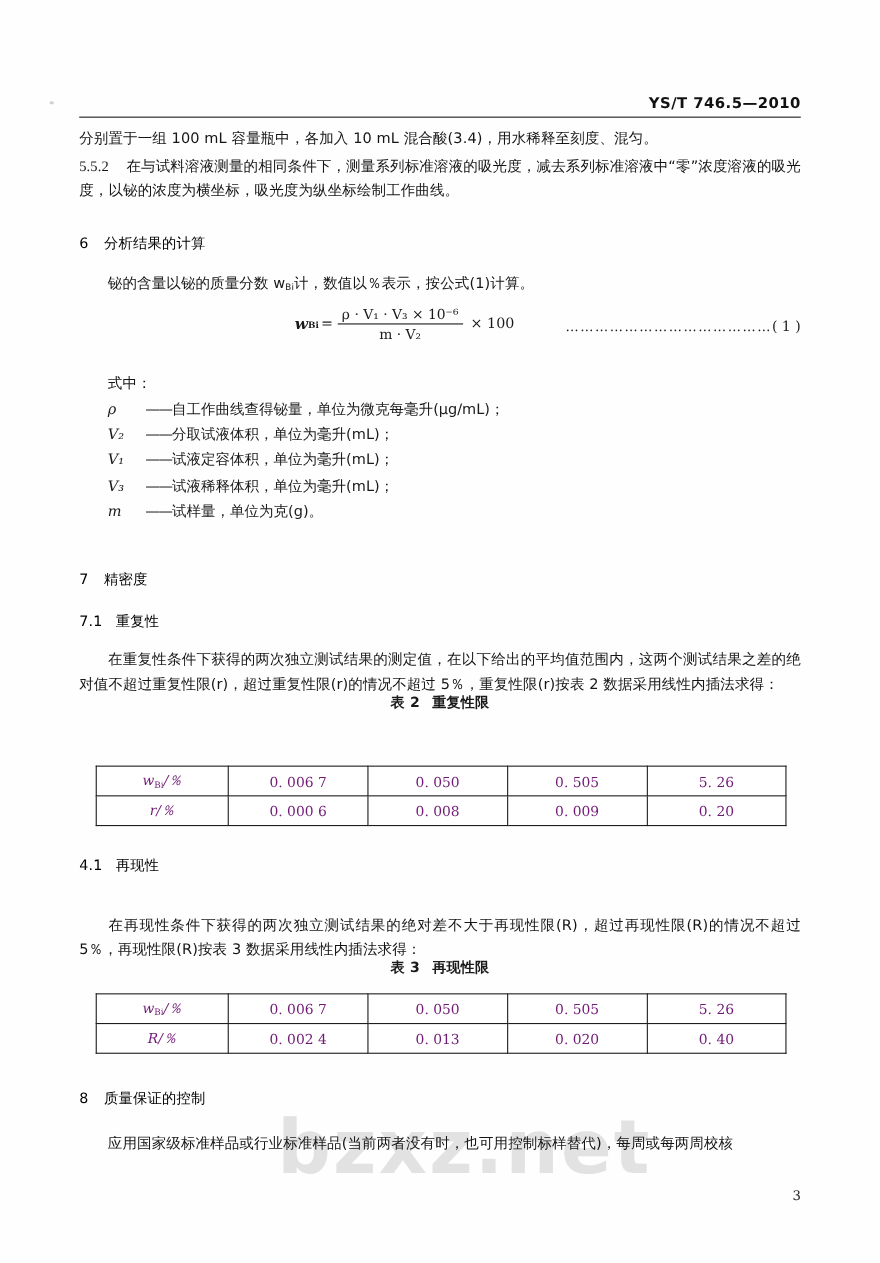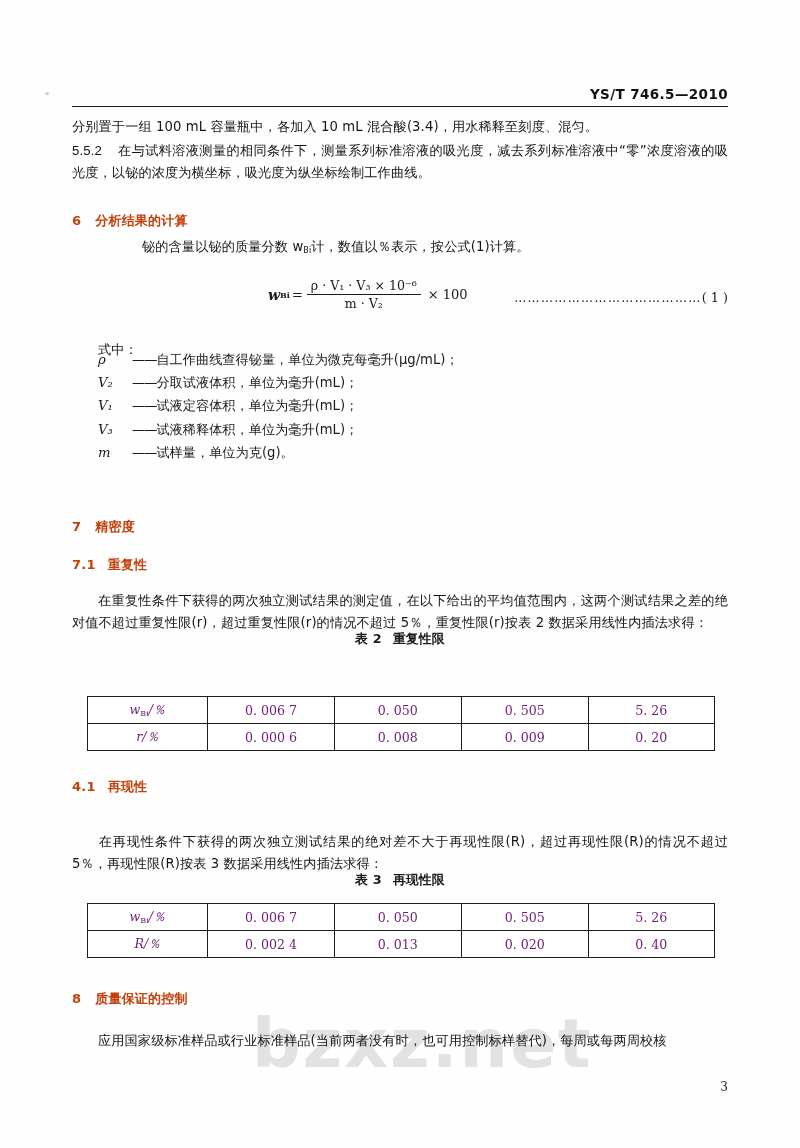--- a/index.html
+++ b/index.html
@@ -58,27 +58,27 @@
   .para {
     position: absolute;
     font-size: 13.2px;
     line-height: 21.5px;
     color: #151515;
     letter-spacing: 0.1px;
     text-align: justify;
   }
   .para .idt { display: inline-block; width: 26px; }
   .cn { font-family: "DejaVu Sans", "Liberation Sans", sans-serif; }
-  .num { font-family: Liberation Sans, sans-serif; }
+  .num { font-family: Liberation Serif, serif; }
   .clause-head {
     position: absolute;
     font-family: "DejaVu Sans", "Liberation Sans", sans-serif;
-    font-weight: bold;
+    font-weight: normal;
     font-size: 13px;
-    color: #c2410c;
+    color: #000000;
     letter-spacing: 0.2px;
     white-space: nowrap;
   }
   .clause-head .cnum {
     display: inline-block;
     font-family: "DejaVu Sans", "Liberation Sans", sans-serif;
   }
   .clause-head .gap-s { display: inline-block; width: 12px; }
   .clause-head .gap-m { display: inline-block; width: 14px; }
 
@@ -129,20 +129,21 @@
   .dotfill {
     letter-spacing: 1.4px;
     font-size: 12px;
   }
   
   .deflist {
     position: absolute;
     left: 26px;
     font-size: 13.2px;
     line-height: 23.2px;
+    margin-top: 13px;
   }
   .defrow { white-space: nowrap; }
   .defsym {
     display: inline-block;
     width: 34px;
     font-family: "DejaVu Serif", "Liberation Serif", serif;
     font-style: italic;
   }
   .dash { letter-spacing: -1px; }
   
@@ -215,21 +216,21 @@
     <div class="para cn" style="top:116px; left:0; width:656px;">分别置于一组 100 mL 容量瓶中，各加入 10 mL 混合酸(3.4)，用水稀释至刻度、混匀。</div>
 
     <div class="para cn" style="top:140px; left:0; width:656px; text-indent:0;">
       <span class="num">5.5.2</span><span style="display:inline-block;width:16px;"></span><span>在与试料溶液测量的相同条件下，测量系列标准溶液的吸光度，减去系列标准溶液中“零”浓度溶液的吸光度，以铋的浓度为横坐标，吸光度为纵坐标绘制工作曲线。</span>
     </div>
 
     <div class="clause-head" style="top:212px; left:0;">
       <span class="cnum">6</span><span class="gap-m"></span><span class="cn">分析结果的计算</span>
     </div>
 
-    <div class="para cn" style="top:236px; left:26px; width:630px;margin-left:44px;">
+    <div class="para cn" style="top:248px; left:26px; width:630px;">
       <span>铋的含量以铋的质量分数 w</span><sub class="s varit">Bi</sub><span>计，数值以％表示，按公式(1)计算。</span>
     </div>
 
     <div class="formula-row" style="top:278px;">
       <div class="formula-center">
         <span class="var" style="font-size:14px;">w</span>
           <sub class="s" style="font-weight:bold;">Bi</sub>
         <span style="margin:0 2px;">=</span>
         <span class="frac">
           <span class="numr">ρ · V₁ · V₃ × 10⁻⁶</span>

